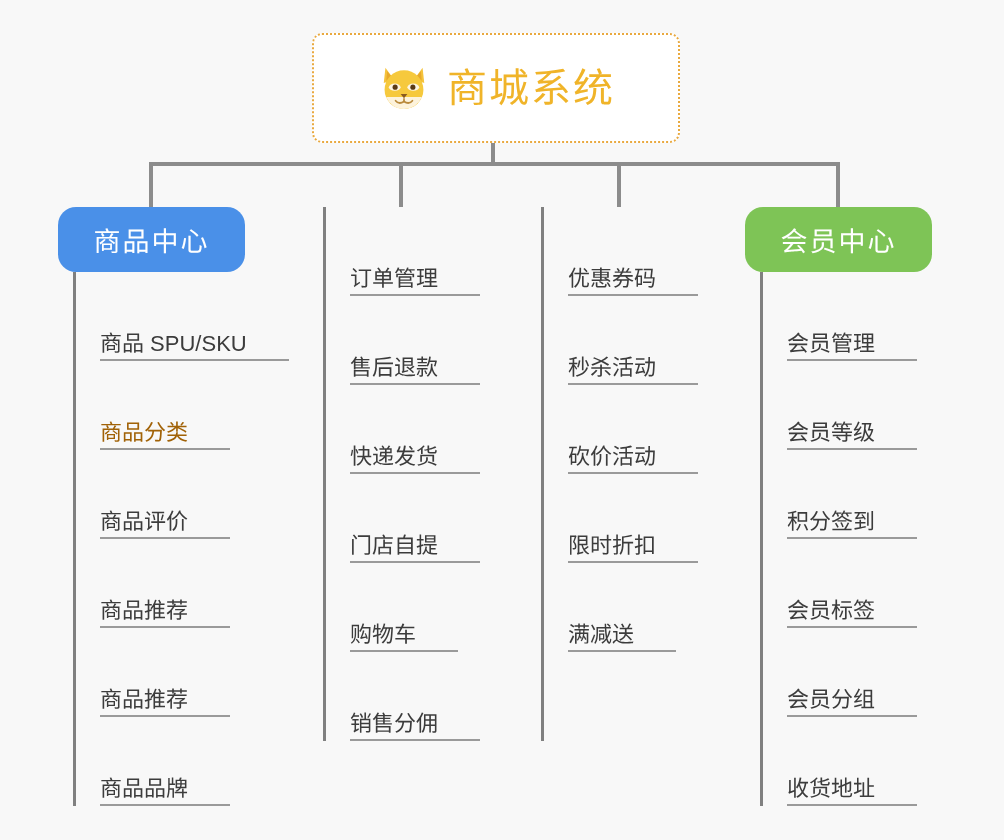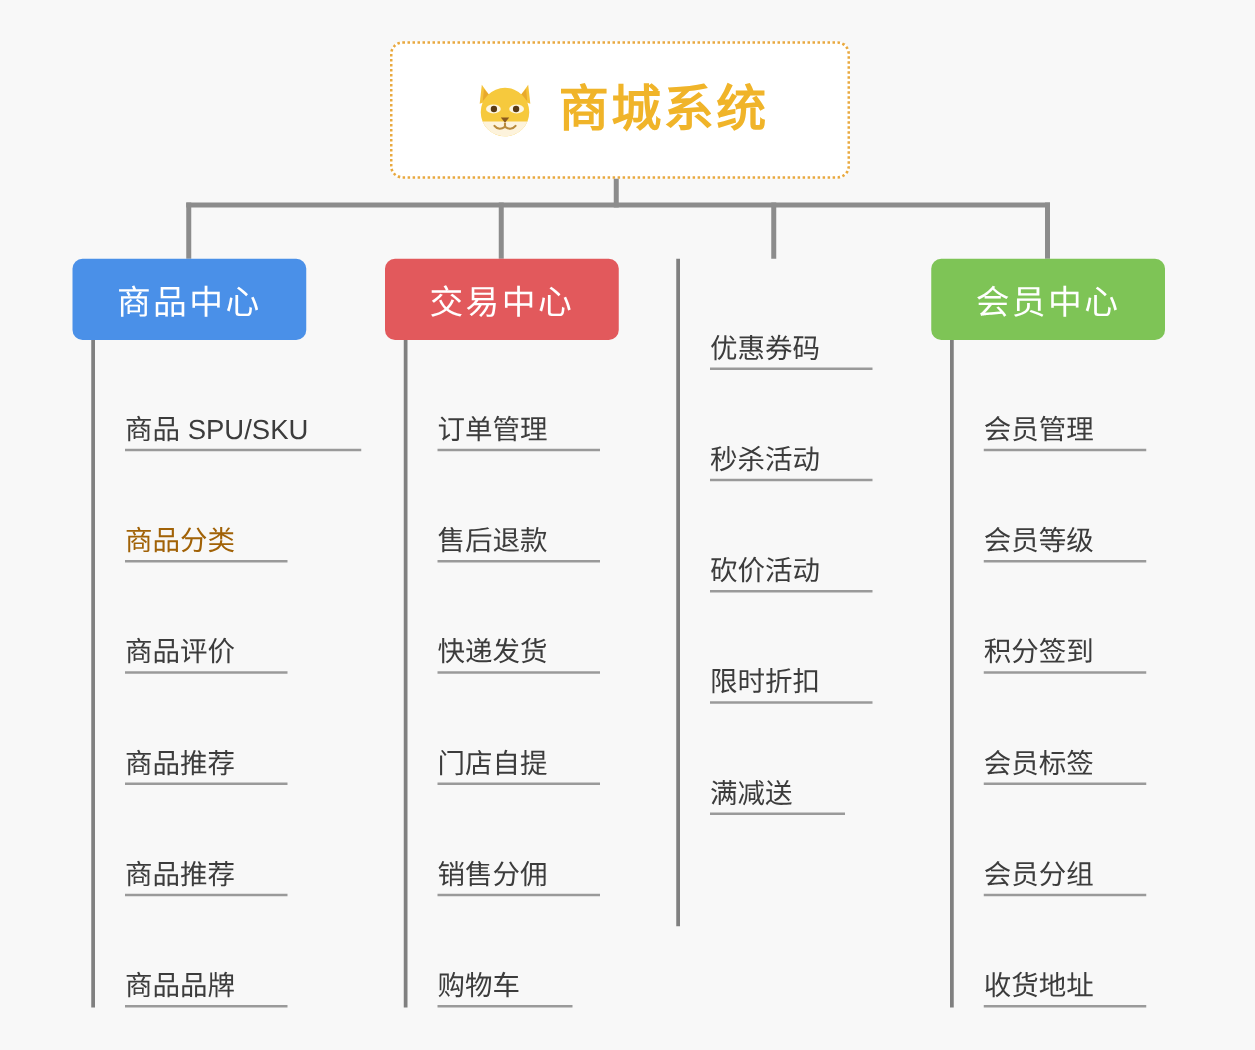--- a/index.html
+++ b/index.html
@@ -75,21 +75,21 @@
   }
 
   
   .branch {
     position: absolute;
     top: 207px;
   }
   .branch-header {
     box-sizing: border-box;
     height: 65px;
-    border-radius: 8px;
+    border-radius: 18px;
     display: flex;
     align-items: center;
     justify-content: center;
     color: #ffffff;
     font-size: 27px;
     letter-spacing: 2px;
     white-space: nowrap;
   }
 
   
@@ -138,21 +138,21 @@
       <path d="M32 57 a23 23 0 0 0 21.2 -14.2 H10.8 A23 23 0 0 0 32 57 Z" fill="#fdf3dc"></path>
       <ellipse cx="21" cy="31" rx="7" ry="4.2" fill="#fdf6e3"></ellipse>
       <ellipse cx="43" cy="31" rx="7" ry="4.2" fill="#fdf6e3"></ellipse>
       <ellipse cx="21.5" cy="31" rx="3" ry="3.1" fill="#5a3a14"></ellipse>
       <ellipse cx="42.5" cy="31" rx="3" ry="3.1" fill="#5a3a14"></ellipse>
       <path d="M28 39 h8 l-4 5 Z" fill="#8a5a1e"></path>
       <path d="M32 44 v4" stroke="#b98a3c" stroke-width="2" fill="none"></path>
       <path d="M32 48 q-6 4 -10 -1" stroke="#b98a3c" stroke-width="2" fill="none" stroke-linecap="round"></path>
       <path d="M32 48 q6 4 10 -1" stroke="#b98a3c" stroke-width="2" fill="none" stroke-linecap="round"></path>
     </svg>
-    <div class="root-title" style="color: rgb(240, 180, 41); font-weight: bold;">商城系统</div>
+    <div class="root-title" style="color: rgb(240, 180, 41);">商城系统</div>
   </div>
 
   <div class="conn conn-stem" style="background: rgb(140, 140, 140);"></div>
   <div class="conn conn-bar" style="background: rgb(140, 140, 140);"></div>
   <div class="conn conn-drop" style="left: 149px; background: rgb(140, 140, 140);"></div>
   <div class="conn conn-drop" style="left: 399px; background: rgb(140, 140, 140);"></div>
   <div class="conn conn-drop" style="left: 617px; background: rgb(140, 140, 140);"></div>
   <div class="conn conn-drop" style="left: 836px; background: rgb(140, 140, 140);"></div>
 
   <div class="branch" style="left:58px;width:187px">
@@ -176,42 +176,39 @@
       <div class="leaf-item">
           <span class="leaf-label" style="border-bottom-color: rgb(154, 154, 154); color: rgb(60, 60, 60);">商品推荐</span>
         </div>
       <div class="leaf-item">
           <span class="leaf-label" style="border-bottom-color: rgb(154, 154, 154); color: rgb(60, 60, 60);">商品品牌</span>
         </div>
     </div>
   </div>
 
   <div class="branch" style="left:308px;width:187px">
-    <div class="branch-header" style="background: rgb(226, 89, 92);">
-      <span>交易中心</span>
-    </div>
     <div class="leaf-list">
       <div class="leaf-spine" style="background: rgb(128, 128, 128); height: 534px;"></div>
       <div class="leaf-item">
           <span class="leaf-label" style="border-bottom-color: rgb(154, 154, 154); color: rgb(60, 60, 60);">订单管理</span>
         </div>
       <div class="leaf-item">
           <span class="leaf-label" style="border-bottom-color: rgb(154, 154, 154); color: rgb(60, 60, 60); margin-top: 23px;">售后退款</span>
         </div>
       <div class="leaf-item">
           <span class="leaf-label" style="border-bottom-color: rgb(154, 154, 154); color: rgb(60, 60, 60);">快递发货</span>
         </div>
       <div class="leaf-item">
           <span class="leaf-label" style="border-bottom-color: rgb(154, 154, 154); color: rgb(60, 60, 60);">门店自提</span>
         </div>
       <div class="leaf-item">
+          <span class="leaf-label" style="border-bottom-color: rgb(154, 154, 154); color: rgb(60, 60, 60);">购物车</span>
+        </div>
+      <div class="leaf-item">
           <span class="leaf-label" style="border-bottom-color: rgb(154, 154, 154); color: rgb(60, 60, 60);">销售分佣</span>
-        </div>
-      <div class="leaf-item">
-          <span class="leaf-label" style="border-bottom-color: rgb(154, 154, 154); color: rgb(60, 60, 60);">购物车</span>
         </div>
     </div>
   </div>
 
   <div class="branch" style="left:526px;width:187px">
     <div class="leaf-list">
       <div class="leaf-spine" style="background: rgb(128, 128, 128); height: 534px;"></div>
       <div class="leaf-item">
           <span class="leaf-label" style="border-bottom-color: rgb(154, 154, 154); color: rgb(60, 60, 60);">优惠券码</span>
         </div>

